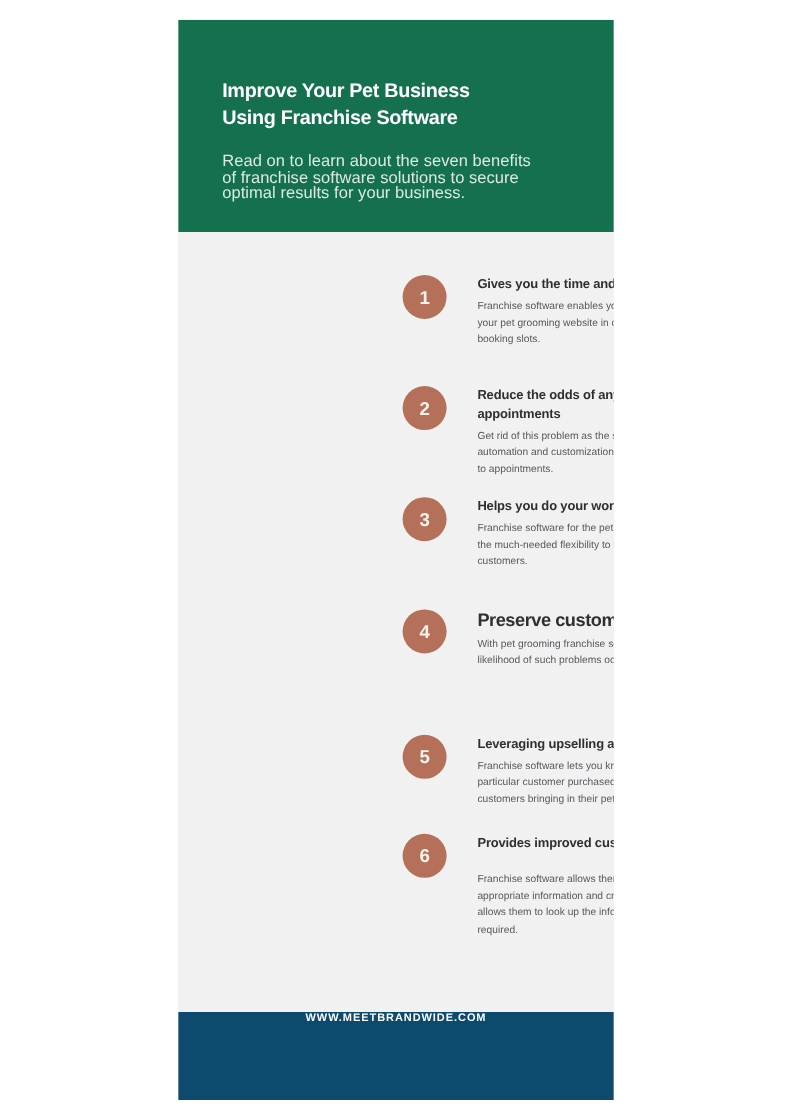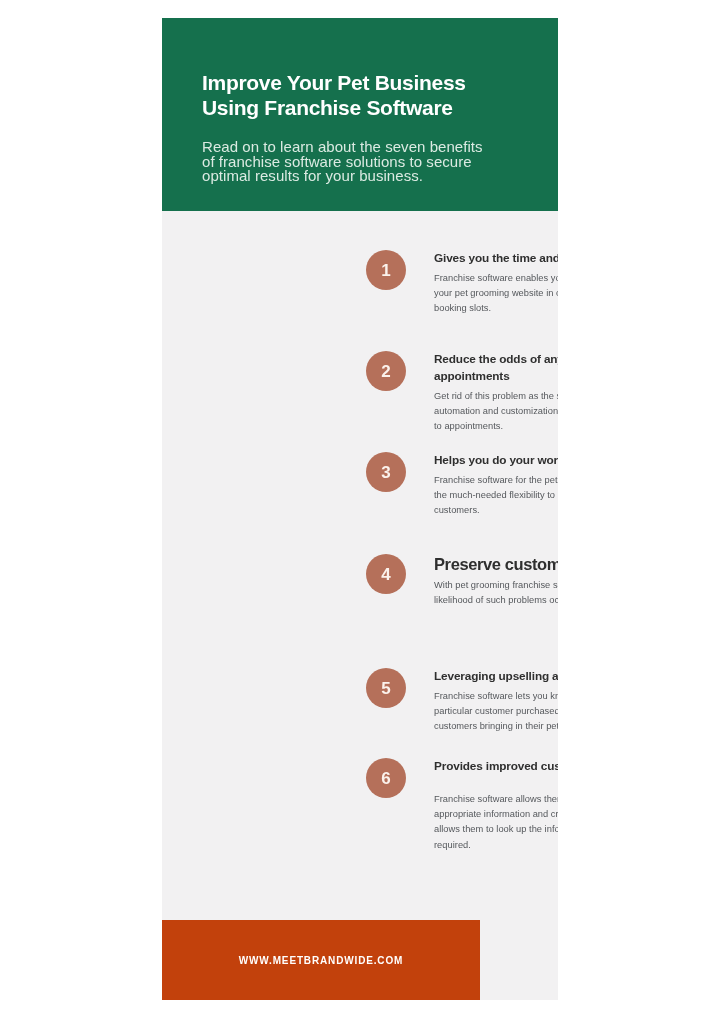--- a/index.html
+++ b/index.html
@@ -33,21 +33,21 @@
   }
 
   
   .header {
     background: #15704d;
     height: 193px;
     box-sizing: border-box;
     padding: 52px 40px 0 40px;
   }
   .header-title {
-    font-size: 21px;
+    font-size: 18px;
     line-height: 25px;
     font-weight: 800;
     color: #ffffff;
     letter-spacing: -0.3px;
     margin: 0;
     white-space: pre-line;
   }
   .header-subtitle {
     margin: 20px 0 0 0;
     font-size: 15px;
@@ -115,25 +115,25 @@
   }
   .item-body.gap {
     margin-top: 17px;
   }
 
   
   .footer {
     position: absolute;
     left: 0;
     top: 902px;
-    width: 318px;
+    width: 396px;
     height: 80px;
-    background: #c2410c;
+    background: #0c4a6e;
     display: flex;
-    align-items: center;
+    align-items: flex-start;
     justify-content: center;
   }
   .footer-url {
     font-size: 10px;
     font-weight: 700;
     color: #ffffff;
     letter-spacing: 0.85px;
   }
 </style>
 </head>

